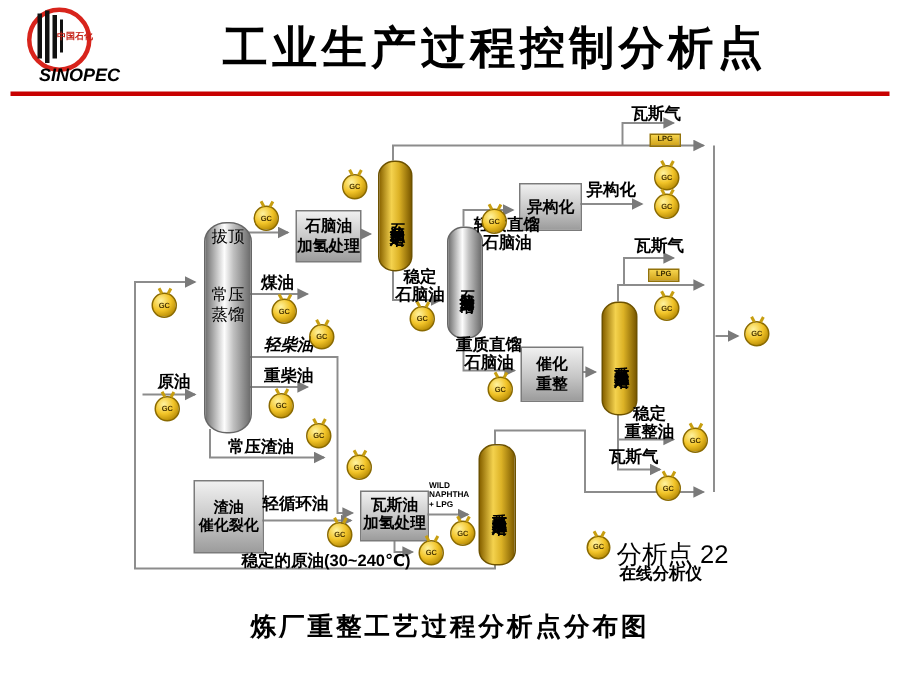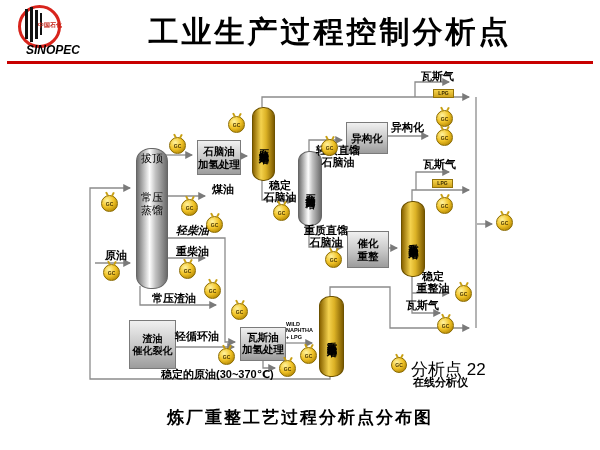--- a/index.html
+++ b/index.html
@@ -122,26 +122,26 @@
 加氢处理</div>
   <div class="pbox" style="left:346px;top:122px;width:40px;height:30px;">异构化</div>
   <div class="pbox" style="left:129px;top:320px;width:45px;height:47px;font-size:10px;">渣油
 催化裂化</div>
   <div class="pbox" style="left:347px;top:231px;width:40px;height:35px;">催化
 重整</div>
   <div class="pbox" style="left:240px;top:327px;width:44px;height:32px;font-family:Liberation Mono, monospace;">瓦斯油
 加氢处理</div>
 
   <div class="lbl c" style="left:100px;top:249px;width:32px;">原油</div>
-  <div class="lbl c" style="left:171px;top:183px;width:28px;margin-left:38px;">煤油</div>
+  <div class="lbl c" style="left:171px;top:183px;width:28px;">煤油</div>
   <div class="lbl" style="left:176px;top:224px;width:40px;font-style:italic;">轻柴油</div>
   <div class="lbl" style="left:176px;top:245px;width:40px;">重柴油</div>
   <div class="lbl" style="left:152px;top:292px;width:50px;">常压渣油</div>
   <div class="lbl" style="left:175px;top:330px;width:64px;">轻循环油</div>
-  <div class="lbl" style="left:161px;top:368px;width:130px;">稳定的原油(30~370℃)</div>
+  <div class="lbl" style="left:161px;top:368px;width:130px;">稳定的原油(30~240℃)</div>
   <div class="lbl c" style="left:262px;top:179px;width:36px;">稳定
 石脑油</div>
   <div class="lbl c" style="left:314px;top:111px;width:48px;margin-top:33px;">轻质直馏
 石脑油</div>
   <div class="lbl" style="left:391px;top:121px;width:36px;">异构化</div>
   <div class="lbl c" style="left:302px;top:224px;width:48px;">重质直馏
 石脑油</div>
   <div class="lbl c" style="left:413px;top:270px;width:40px;">稳定
 重整油</div>
   <div class="lbl" style="left:421px;top:70px;width:38px;">瓦斯气</div>

